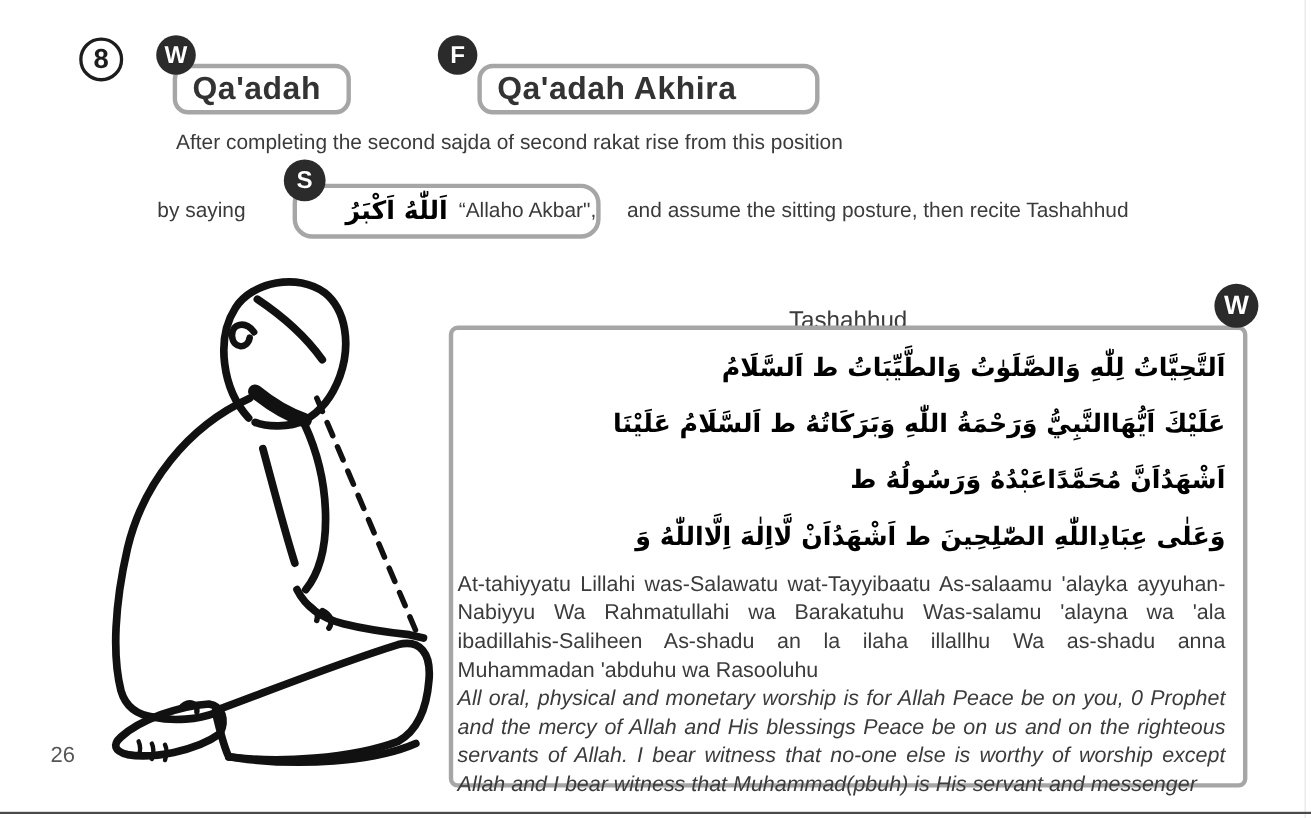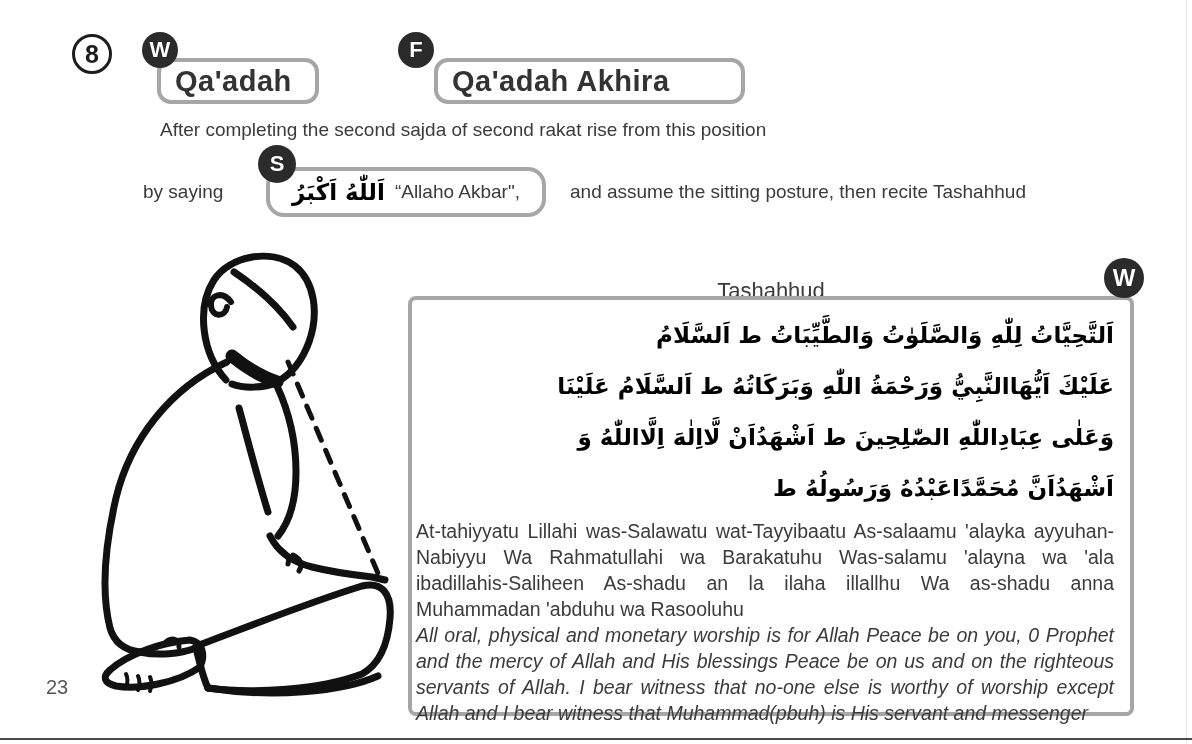--- a/index.html
+++ b/index.html
@@ -41,21 +41,21 @@
     letter-spacing:0.5px;white-space:nowrap;
   }
   .box-qaadah{left:157px;width:162px;}
   .box-qaadah-akhira{left:434px;width:311px;}
 
   .instr-line1{position:absolute;left:160px;top:119px;font-size:19px;color:#3b3b3b;white-space:nowrap;}
   .by-saying{position:absolute;left:143px;top:181px;font-size:19px;color:#3b3b3b;}
   .takbir-box{
     position:absolute;left:266px;top:167px;width:280px;height:50px;
     border:4px solid #a6a6a6;border-radius:18px;background:#fff;
-    display:flex;align-items:center;justify-content:center;gap:10px;
+    display:flex;align-items:center;justify-content:flex-end;gap:10px;
     box-sizing:border-box;z-index:2;
   }
   .takbir-arabic{font-family:"DejaVu Sans", sans-serif;font-weight:bold;font-size:23px;color:#000;direction:rtl;}
   .takbir-translit{font-size:19px;color:#3b3b3b;white-space:nowrap;}
   .instr-line2{position:absolute;left:570px;top:181px;font-size:19px;color:#3b3b3b;white-space:nowrap;}
 
   .tashahhud-heading{
     position:absolute;left:408px;top:246px;width:726px;
     text-align:center;font-size:22px;color:#3b3b3b;margin-top:32px;
   }
@@ -106,22 +106,22 @@
   </div>
   <div class="instr-line2">and assume the sitting posture, then recite Tashahhud</div>
 
   <div class="tashahhud-heading">Tashahhud</div>
 
   <div class="badge badge-w2">W</div>
 
   <div class="tashahhud-box">
     <div class="arabic-line">اَلتَّحِيَّاتُ لِلّٰهِ وَالصَّلَوٰتُ وَالطَّيِّبَاتُ ط اَلسَّلَامُ</div>
     <div class="arabic-line">عَلَيْكَ اَيُّهَاالنَّبِيُّ وَرَحْمَةُ اللّٰهِ وَبَرَكَاتُهُ ط اَلسَّلَامُ عَلَيْنَا</div>
+    <div class="arabic-line">اَشْهَدُاَنَّ مُحَمَّدًاعَبْدُهُ وَرَسُولُهُ ط</div>
     <div class="arabic-line">وَعَلٰى عِبَادِاللّٰهِ الصّٰلِحِينَ ط اَشْهَدُاَنْ لَّااِلٰهَ اِلَّااللّٰهُ وَ</div>
-    <div class="arabic-line">اَشْهَدُاَنَّ مُحَمَّدًاعَبْدُهُ وَرَسُولُهُ ط</div>
     <div class="translit">At-tahiyyatu Lillahi was-Salawatu wat-Tayyibaatu As-salaamu 'alayka ayyuhan-Nabiyyu Wa Rahmatullahi wa Barakatuhu Was-salamu 'alayna wa 'ala  ibadillahis-Saliheen As-shadu an la ilaha illallhu Wa as-shadu anna Muhammadan 'abduhu wa Rasooluhu</div>
     <div class="translation">All oral, physical and monetary worship is for Allah Peace be on you, 0 Prophet and the mercy of Allah and His blessings Peace be on us and on the righteous servants of Allah. I bear witness that no-one else is worthy of worship except Allah and I bear witness that Muhammad(pbuh) is His servant and messenger</div>
   </div>
 
   <div class="figure-wrap">
     <svg width="400" height="480" viewBox="0 0 400 480" xmlns="http://www.w3.org/2000/svg" fill="none" stroke="#111" stroke-width="7" stroke-linecap="round" stroke-linejoin="round">
 
       <path d="M 196,140 C 172,114 166,68 184,40 C 199,16 241,8 265,26 C 285,42 289,74 279,102 C 272,121 260,135 247,142 C 233,149 212,148 202,144"></path>
 
       <path d="M 204,32 C 225,46 248,66 263,87"></path>
@@ -149,15 +149,15 @@
       <path d="M 96,448 C 98,442 98,438 96,434" stroke-width="4"></path>
       <path d="M 108,450 C 110,444 110,440 108,436" stroke-width="4"></path>
       <path d="M 120,451 C 122,445 122,441 120,437" stroke-width="4"></path>
 
       <path d="M 134,404 C 140,396 150,398 149,407" stroke-width="5"></path>
 
       <path d="M 258,122 L 350,338" stroke-width="5" stroke-dasharray="13 11"></path>
     </svg>
   </div>
 
-  <div class="page-number">23</div>
+  <div class="page-number">26</div>
 
 </div>
 
 </body></html>

